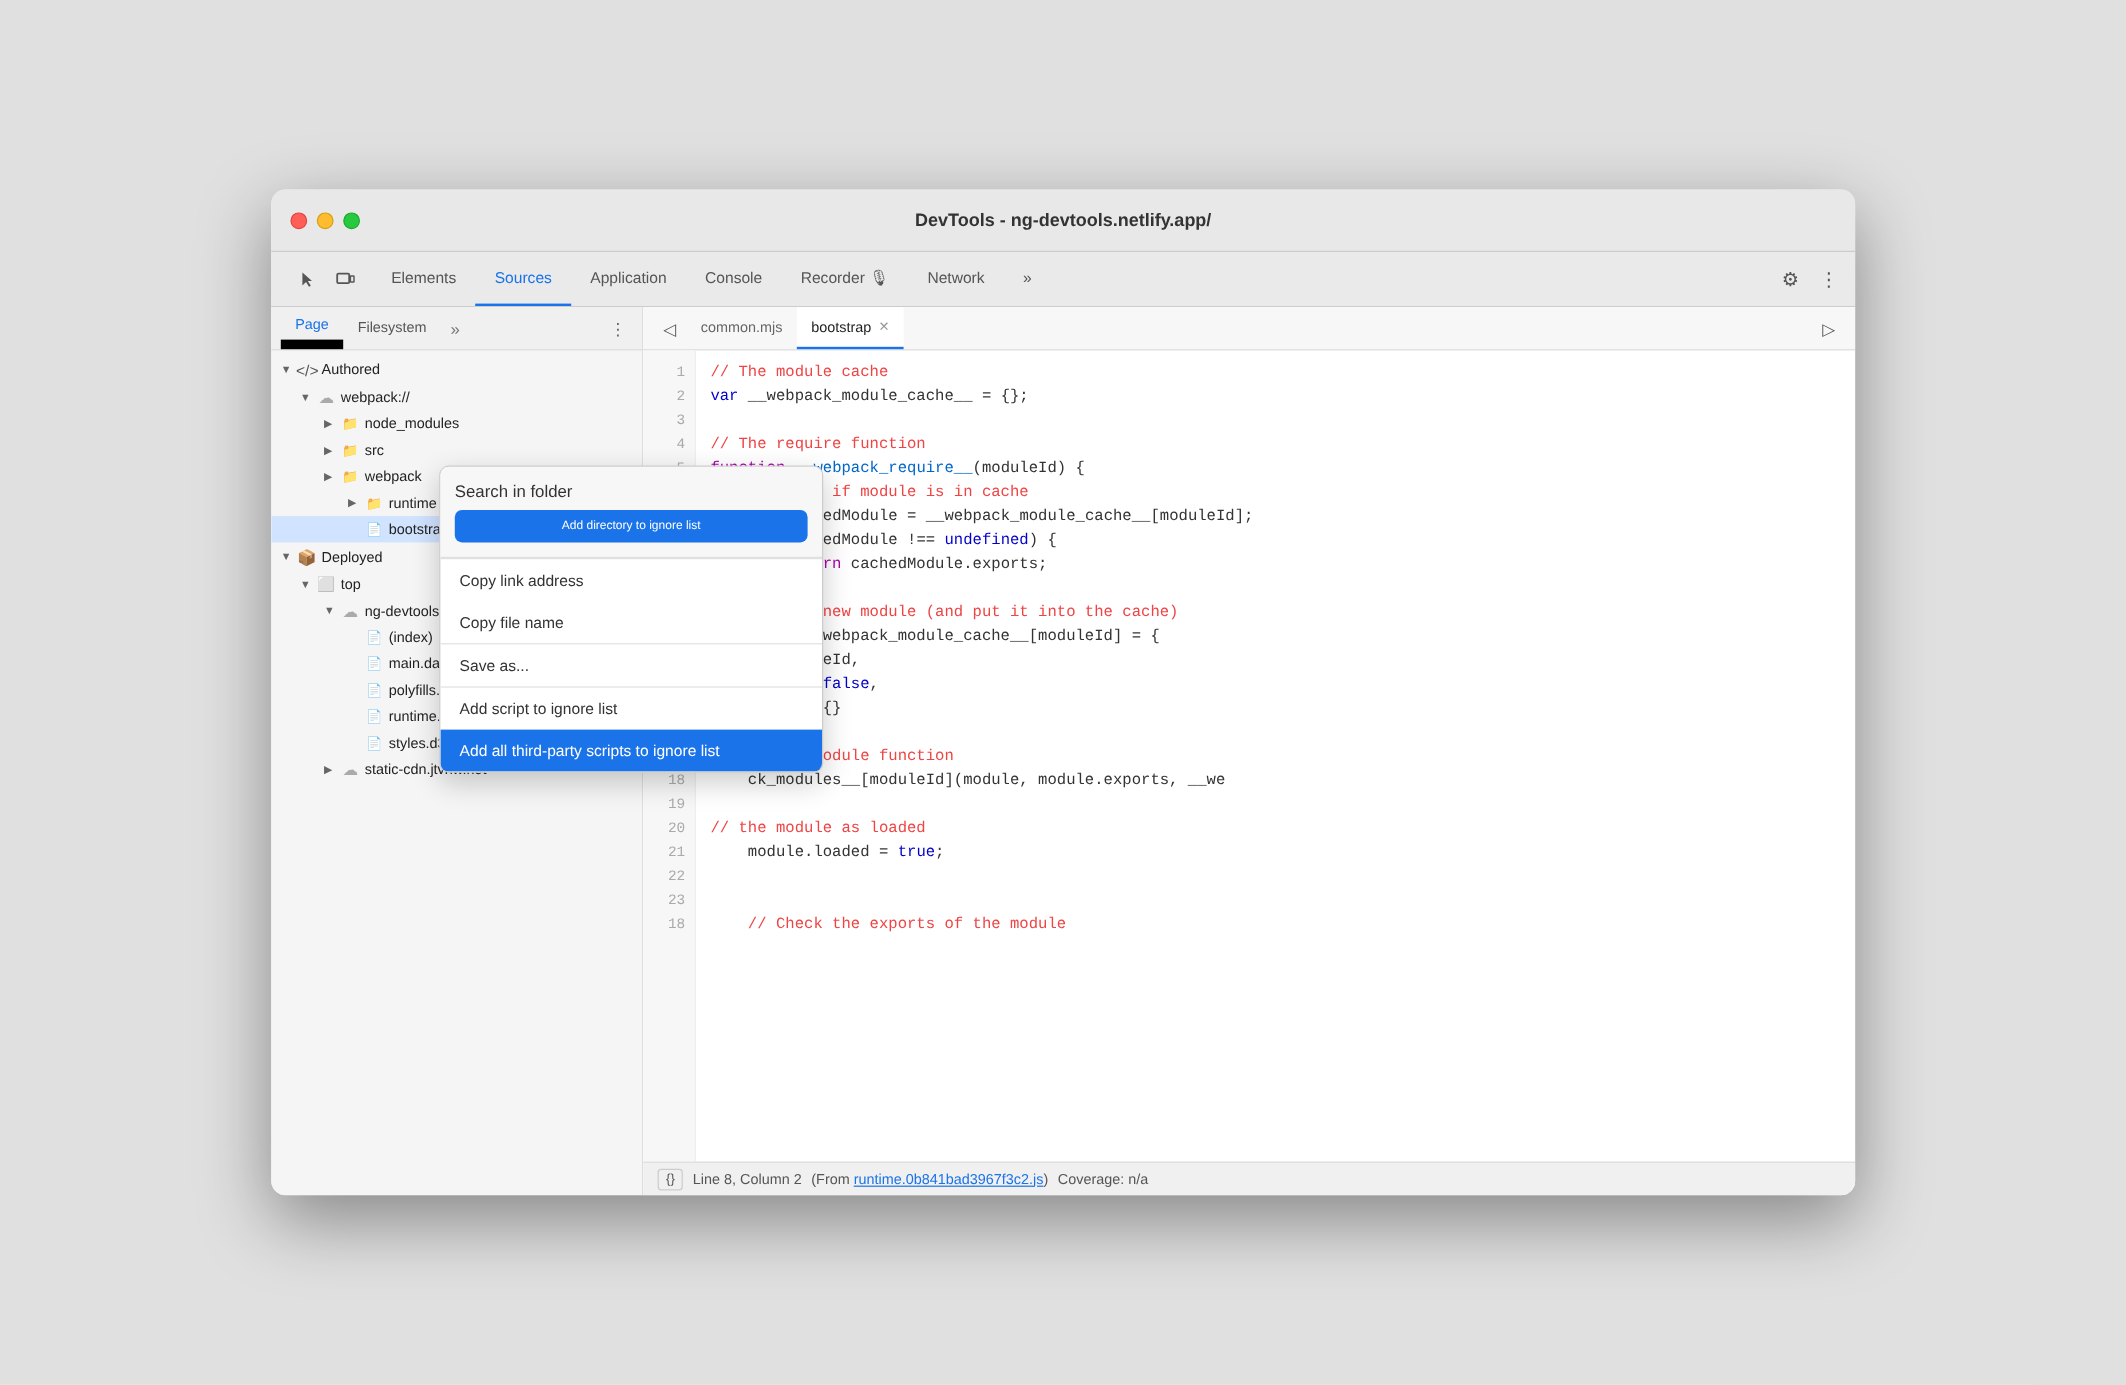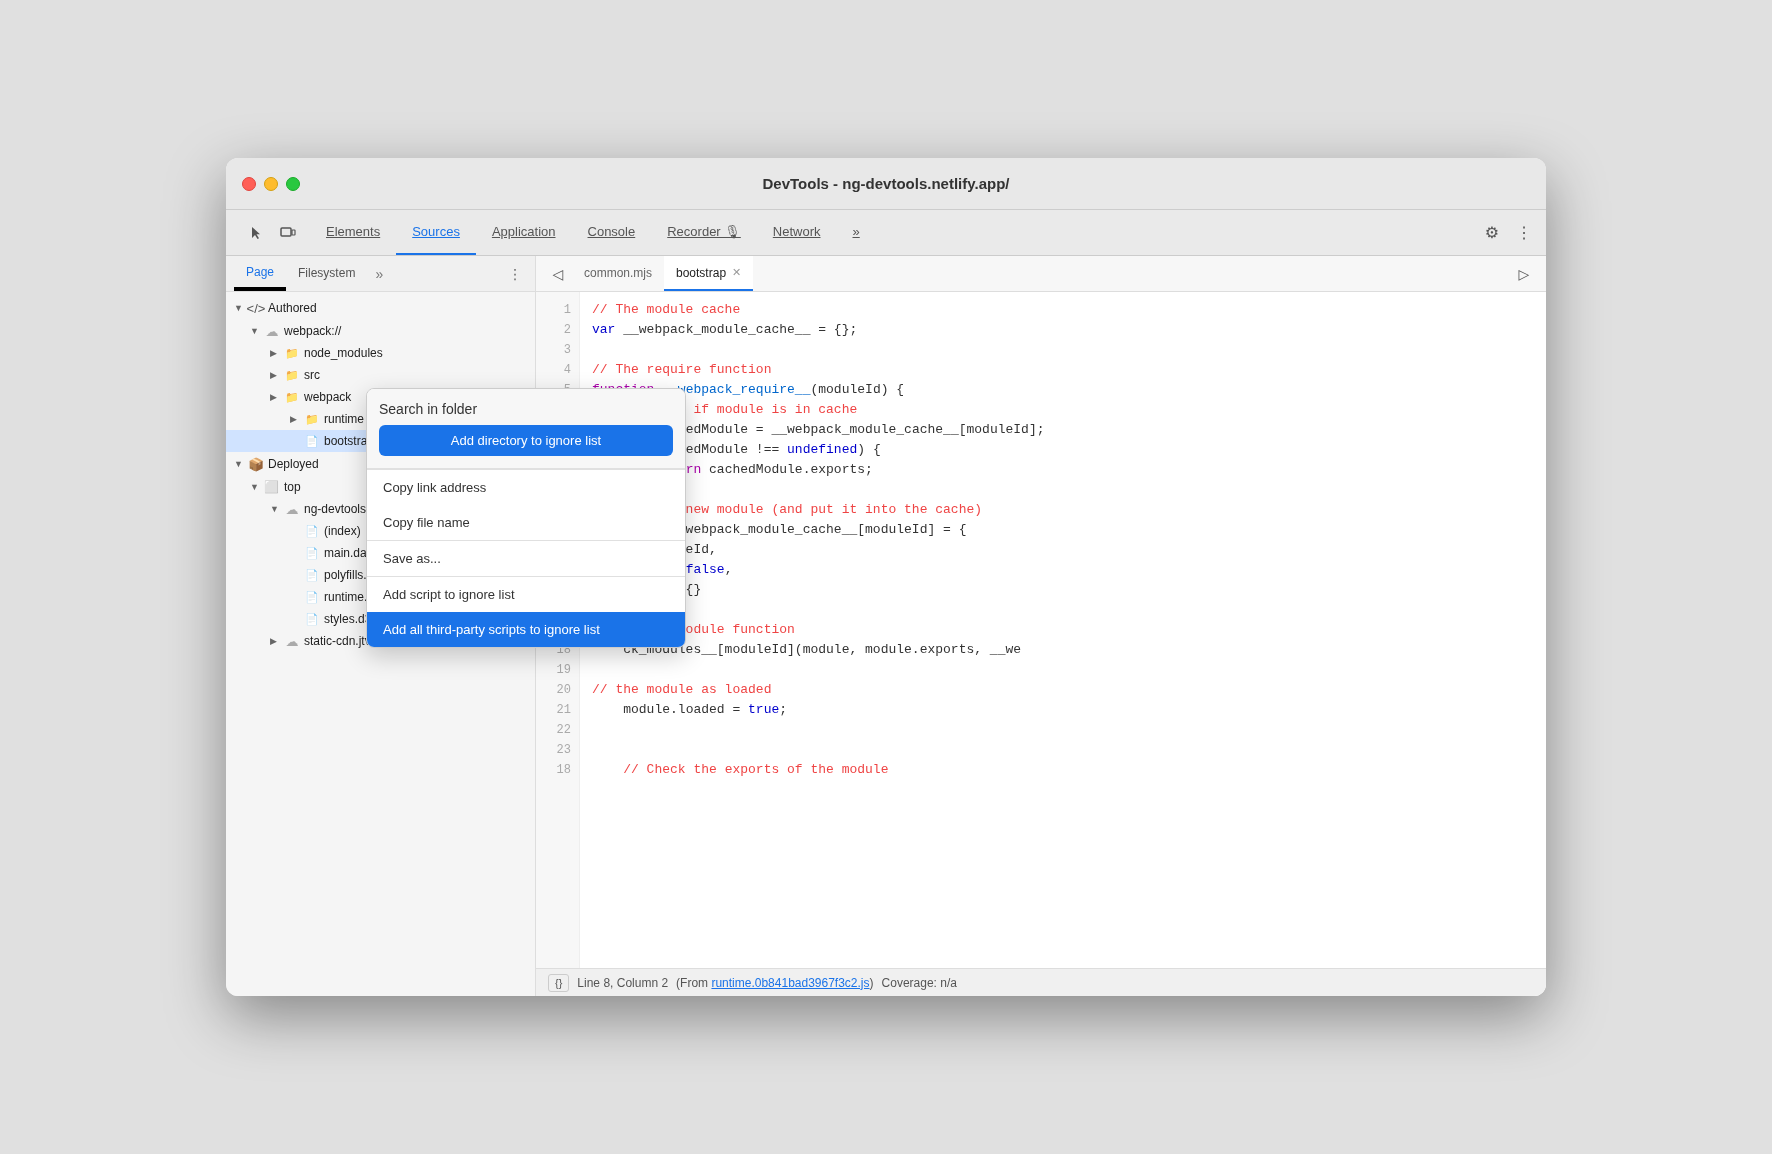--- a/index.html
+++ b/index.html
@@ -78,21 +78,20 @@
     }
     .tab-item {
       display: flex;
       align-items: center;
       padding: 0 16px;
       font-size: 13px;
       color: #555;
       cursor: pointer;
       border-bottom: 2px solid transparent;
       position: relative;
-      text-decoration: underline;
     }
     .tab-item.active {
       color: #1a73e8;
       border-bottom: 2px solid #1a73e8;
       font-weight: 500;
     }
     .tab-right {
       margin-left: auto;
       display: flex;
       align-items: center;
@@ -124,21 +123,21 @@
       font-size: 12px;
       color: #555;
       cursor: pointer;
       height: 100%;
       display: flex;
       align-items: center;
       border-bottom: 2px solid transparent;
     }
     .panel-tab.active {
       color: #1a73e8;
-      border-bottom: 4px solid #000000;
+      border-bottom: 8px solid #000000;
     }
     .panel-more {
       margin-left: 4px;
       color: #777;
       font-size: 14px;
       cursor: pointer;
       padding: 4px;
     }
     .panel-actions {
       margin-left: auto;
@@ -327,21 +326,21 @@
       color: #333;
       margin-bottom: 8px;
       cursor: pointer;
     }
     .ctx-add-btn {
       background: #1a73e8;
       color: #fff;
       border: none;
       border-radius: 6px;
       padding: 8px 16px;
-      font-size: 13px;
+      font-size: 10px;
       cursor: pointer;
       width: 100%;
       text-align: center;
     }
     .ctx-divider {
       height: 1px;
       background: #e0e0e0;
     }
     .ctx-item {
       padding: 10px 16px;

